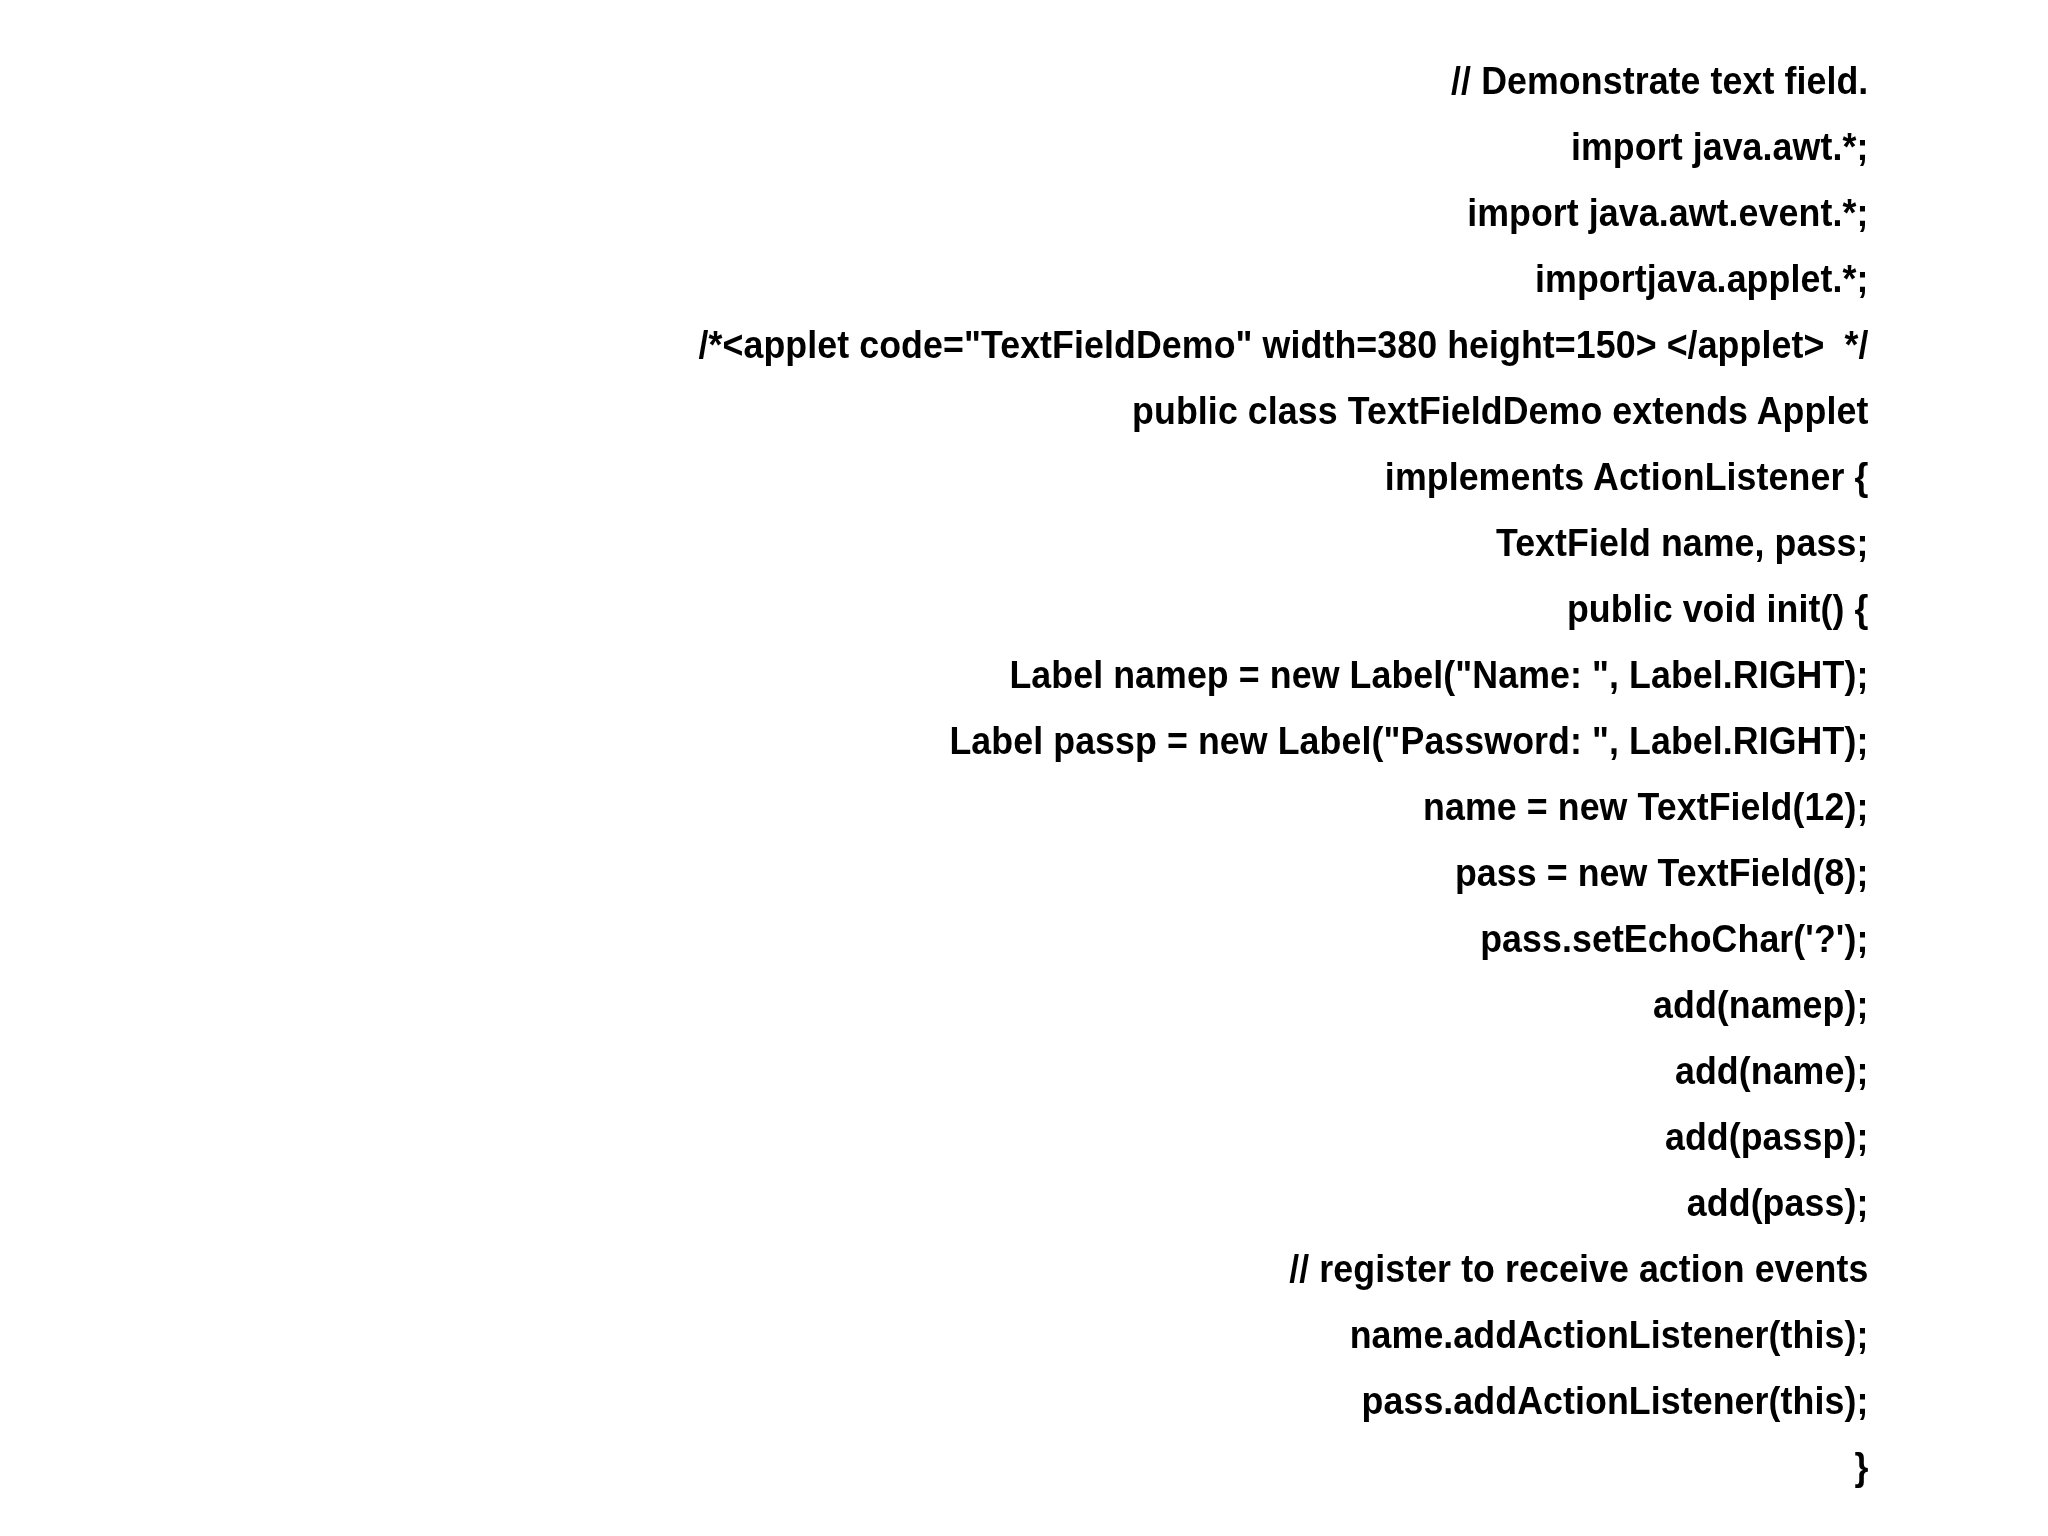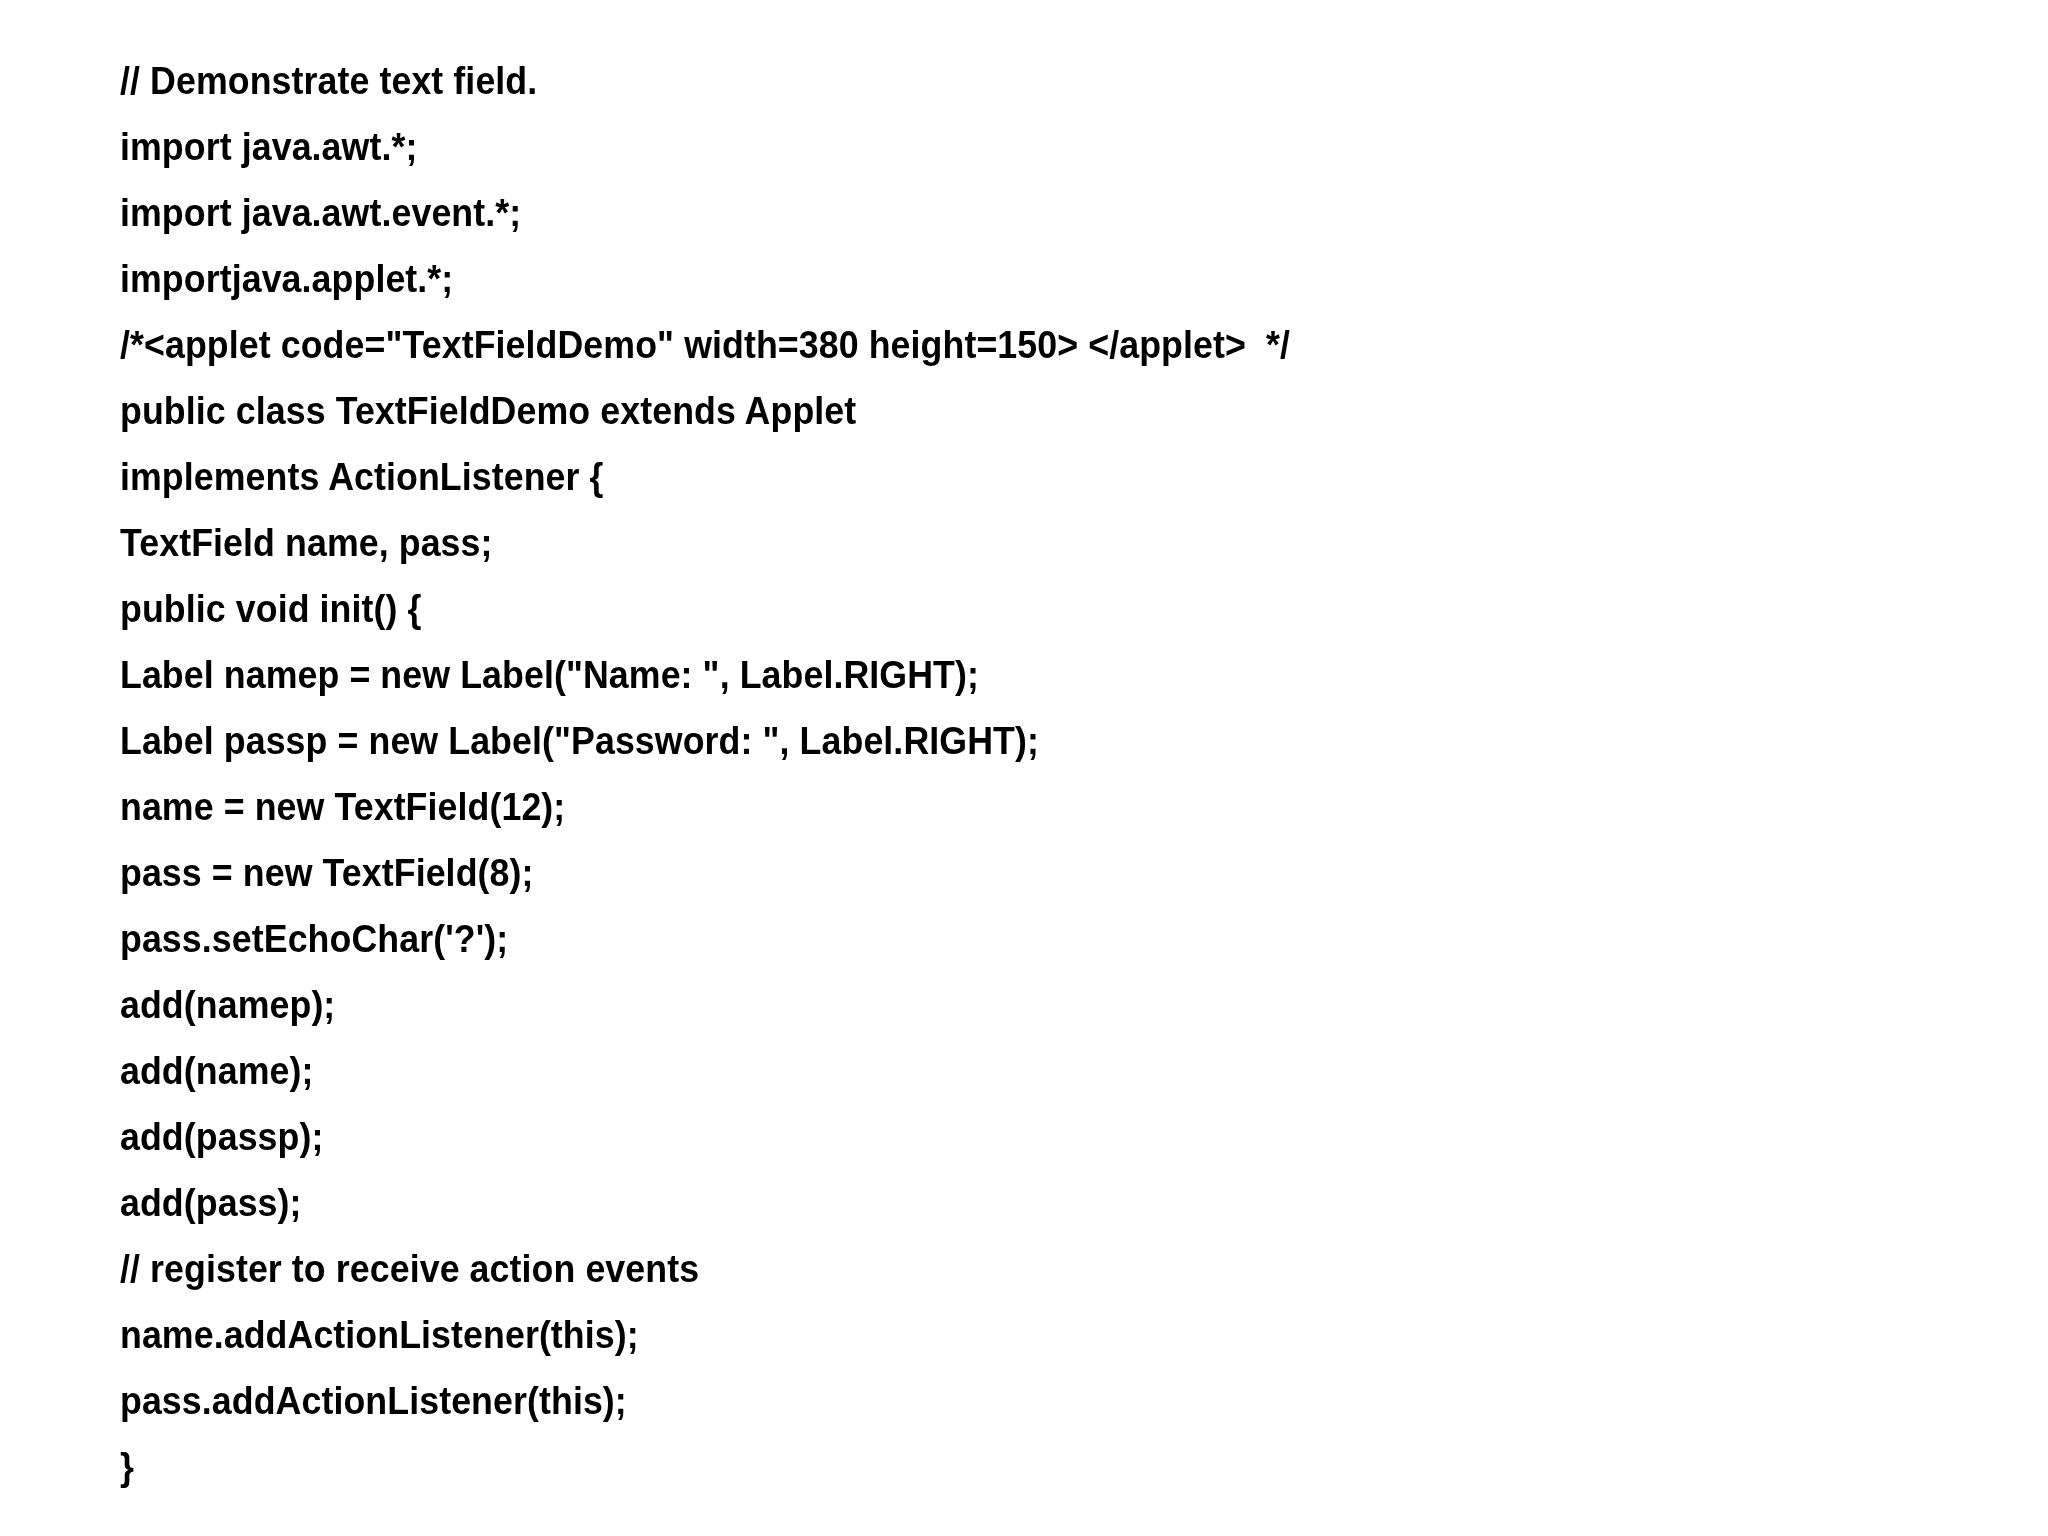--- a/index.html
+++ b/index.html
@@ -18,20 +18,21 @@
     width: 2048px;
     height: 1536px;
     background: #ffffff;
     box-sizing: border-box;
   }
   #code-block {
     position: absolute;
     left: 120px;
     top: 48px;
     width: 1860px;
+    text-align: right;
   }
   .code-line {
     display: block;
     color: #000000;
     font-family: "Liberation Sans", sans-serif;
     font-weight: bold;
     font-size: 38px;
     line-height: 66px;
     height: 66px;
     white-space: pre;

